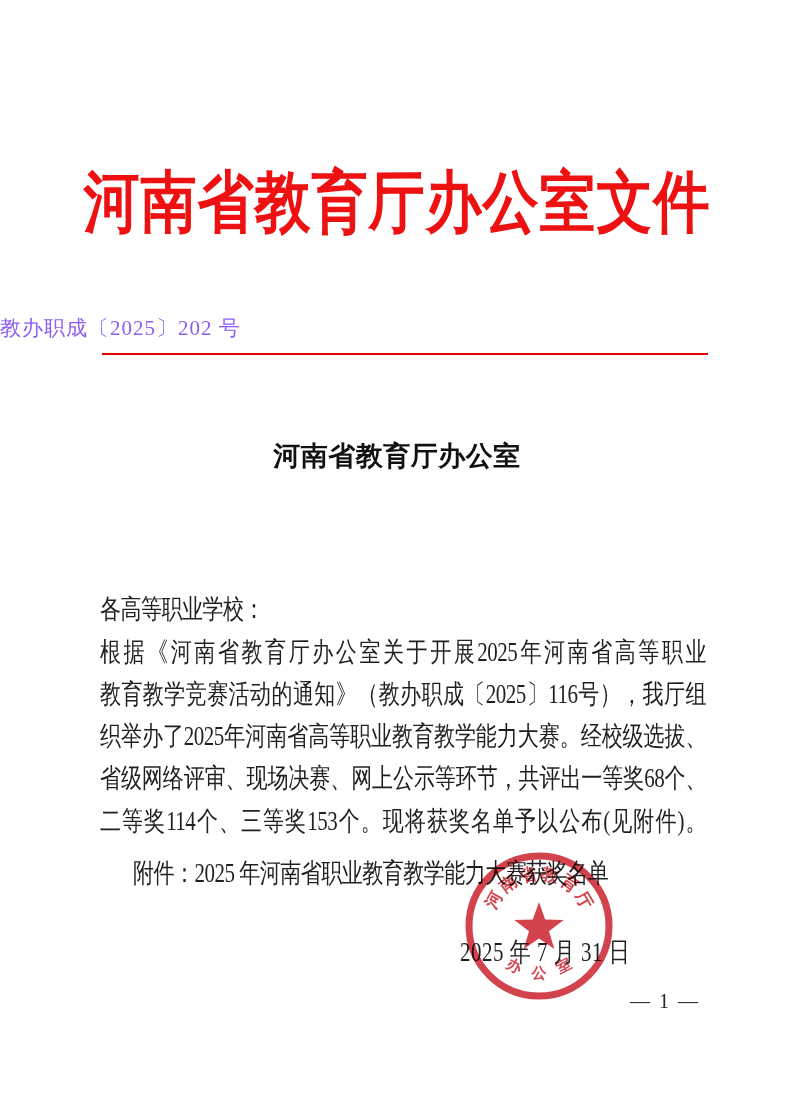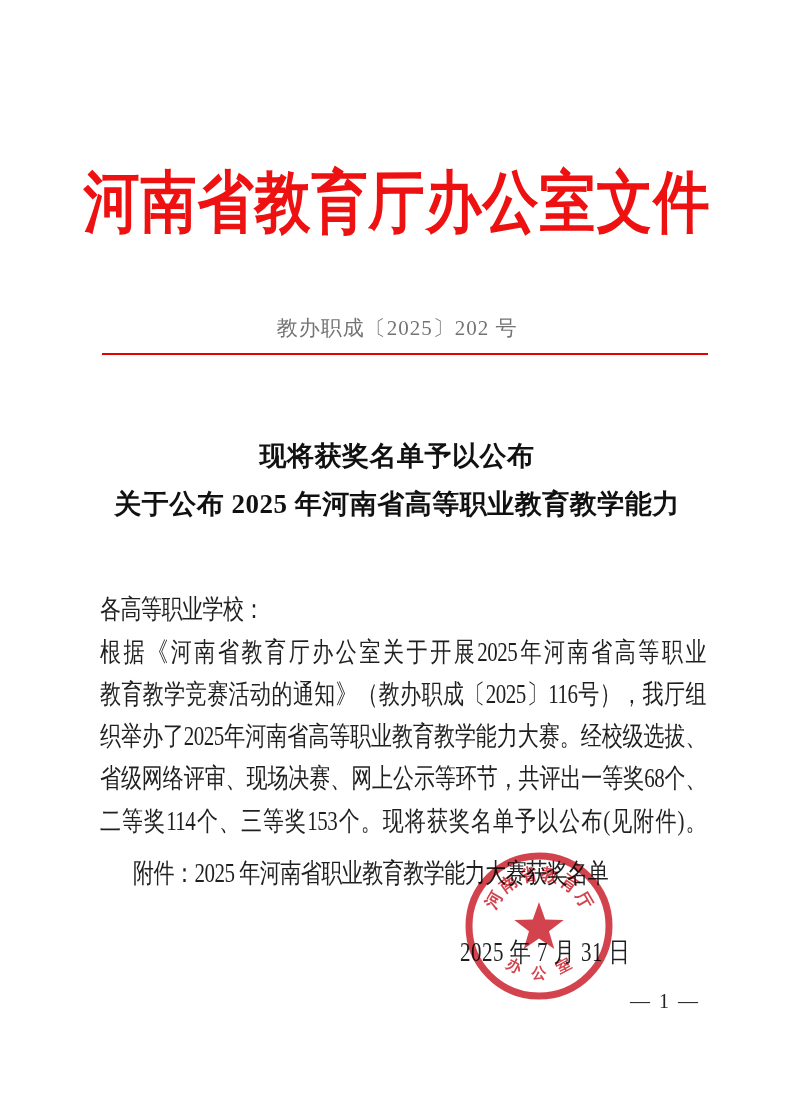--- a/index.html
+++ b/index.html
@@ -18,23 +18,22 @@
     text-align:center;
     font-size:56px;font-weight:bold;
     letter-spacing:1px;
     color:#ee1111;
     transform:scaleY(1.2);
     transform-origin:top center;
     white-space:nowrap;
   }
   .doc-number{
     position:absolute;top:314px;left:0;width:794px;
-    text-align:center;
     font-size:21px;
-    color:#737373;
+    color:#8b5cf6;
     letter-spacing:1px;
   }
   .red-line{
     position:absolute;top:353px;left:102px;
     width:606px;height:2px;
     background:#e60000;
   }
   .doc-title{
     position:absolute;top:432px;left:60px;width:674px;
     text-align:center;
@@ -95,22 +94,21 @@
 
 <div class="page">
 
   <div class="doc-header">河南省教育厅办公室文件</div>
 
   <div class="doc-number">教办职成〔2025〕202 号</div>
 
   <div class="red-line"></div>
 
   <div class="doc-title">
-    <div>现将获奖名单予以公布</div>
-    <div>关于公布 2025 年河南省高等职业教育教学能力</div>
+    <div>河南省教育厅办公室</div>
   </div>
 
   <div class="content">
     <div>各高等职业学校：</div>
     <div class="para-line">根据《河南省教育厅办公室关于开展2025年河南省高等职业</div>
     <div class="para-line">教育教学竞赛活动的通知》（教办职成〔2025〕116号），我厅组</div>
     <div class="para-line">织举办了2025年河南省高等职业教育教学能力大赛。经校级选拔、</div>
     <div class="para-line">省级网络评审、现场决赛、网上公示等环节，共评出一等奖68个、</div>
     <div class="para-line">二等奖114个、三等奖153个。现将获奖名单予以公布(见附件)。</div>
     <div class="attachment-line">附件：2025 年河南省职业教育教学能力大赛获奖名单</div>

